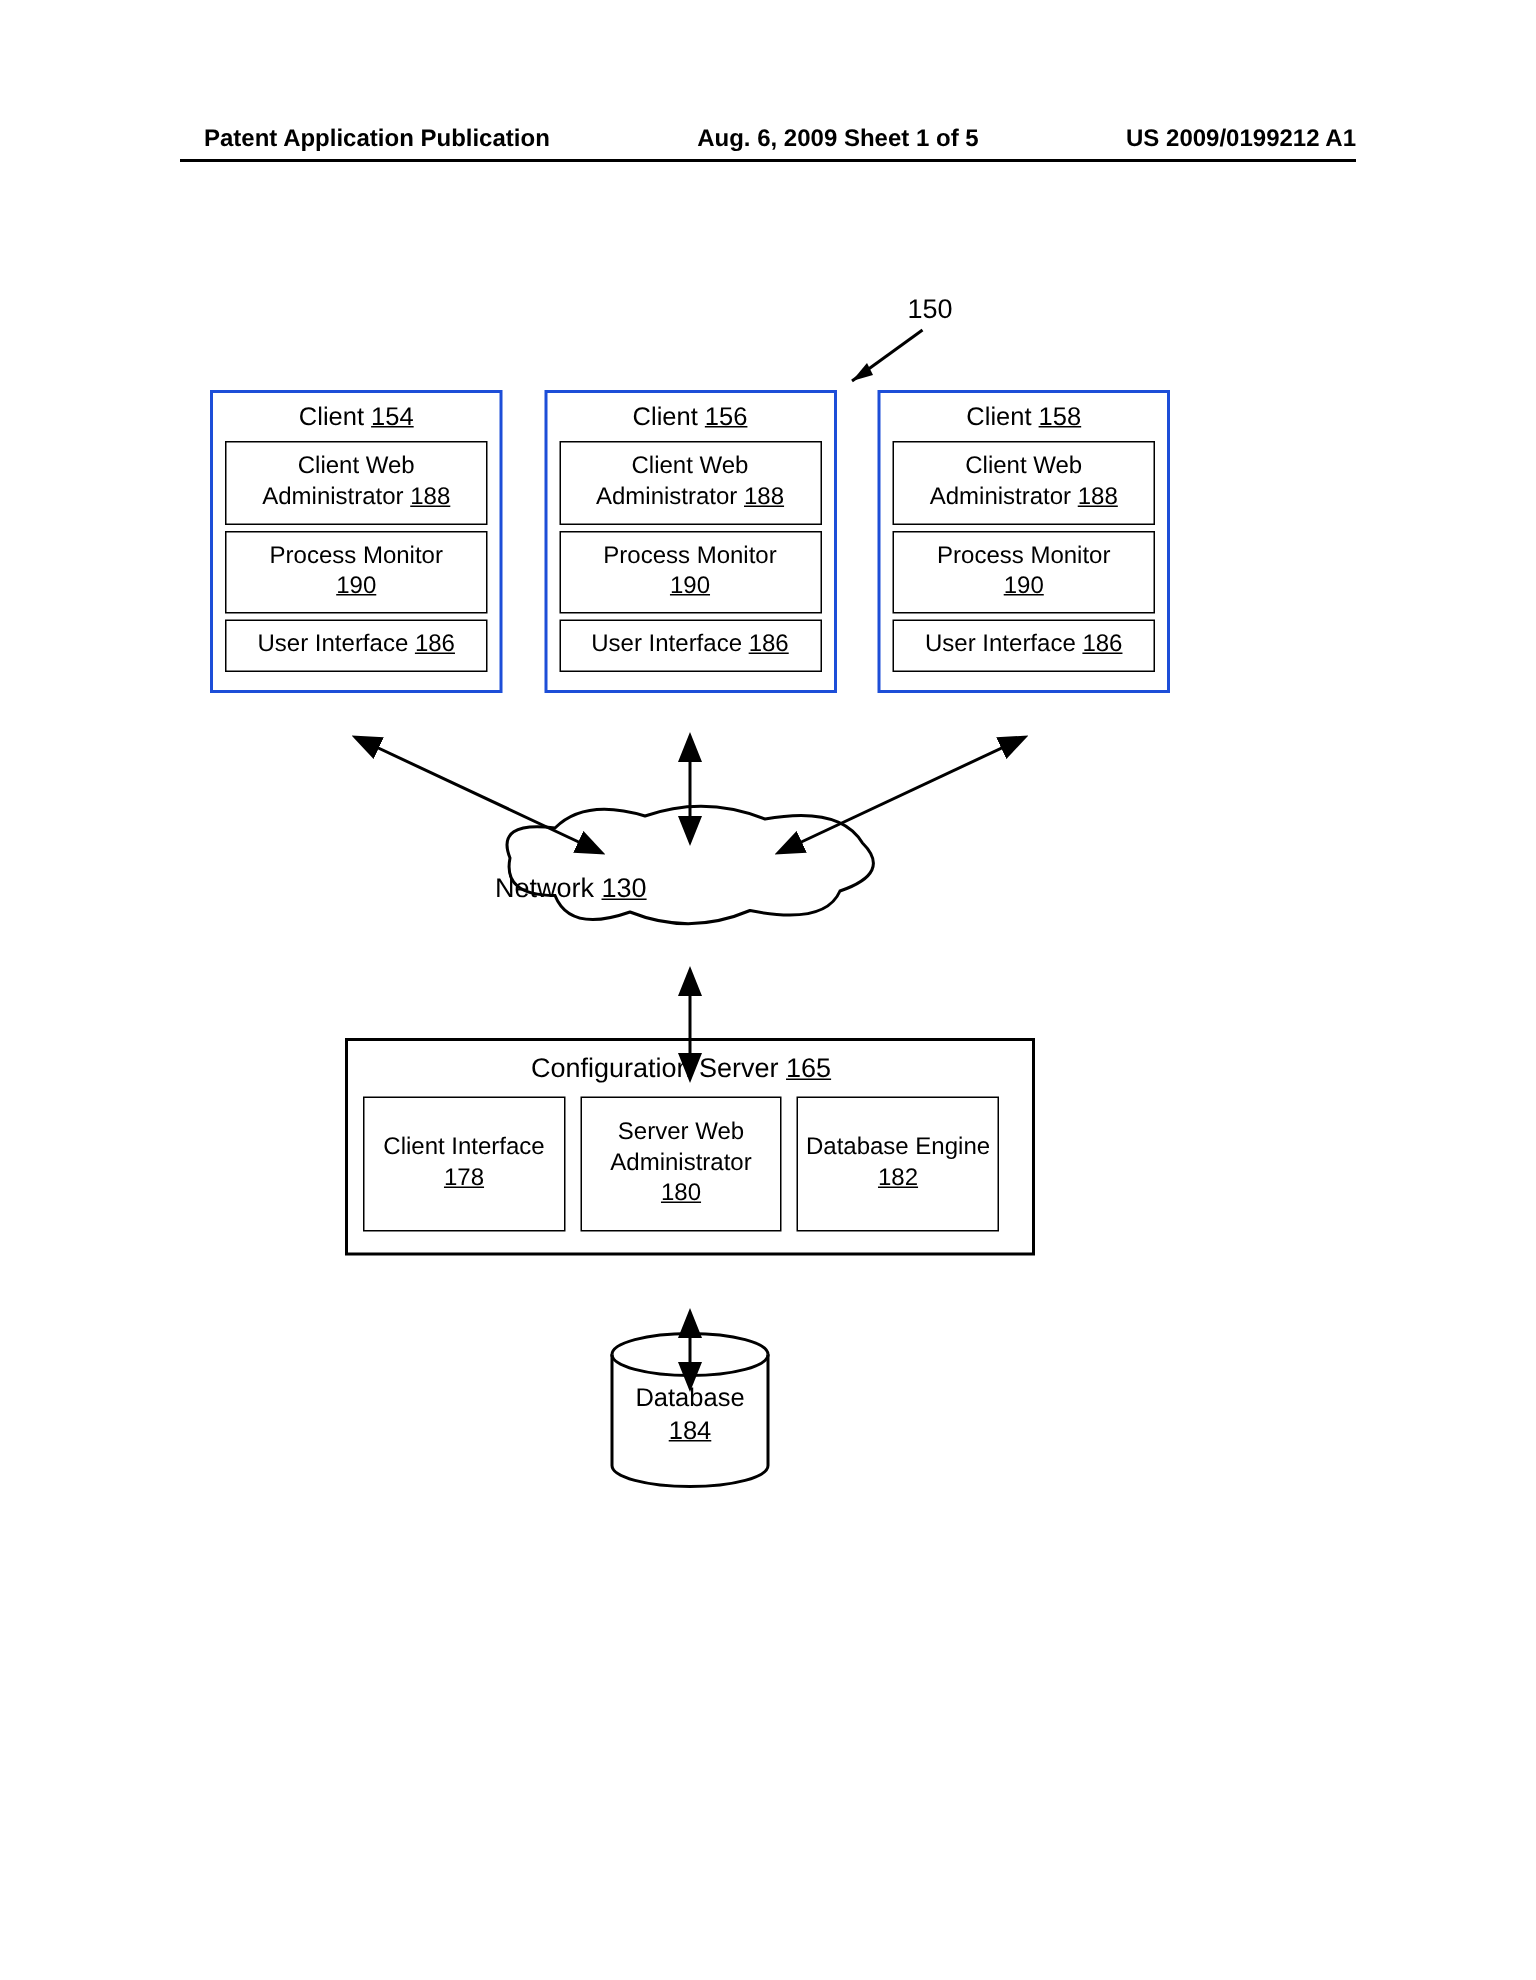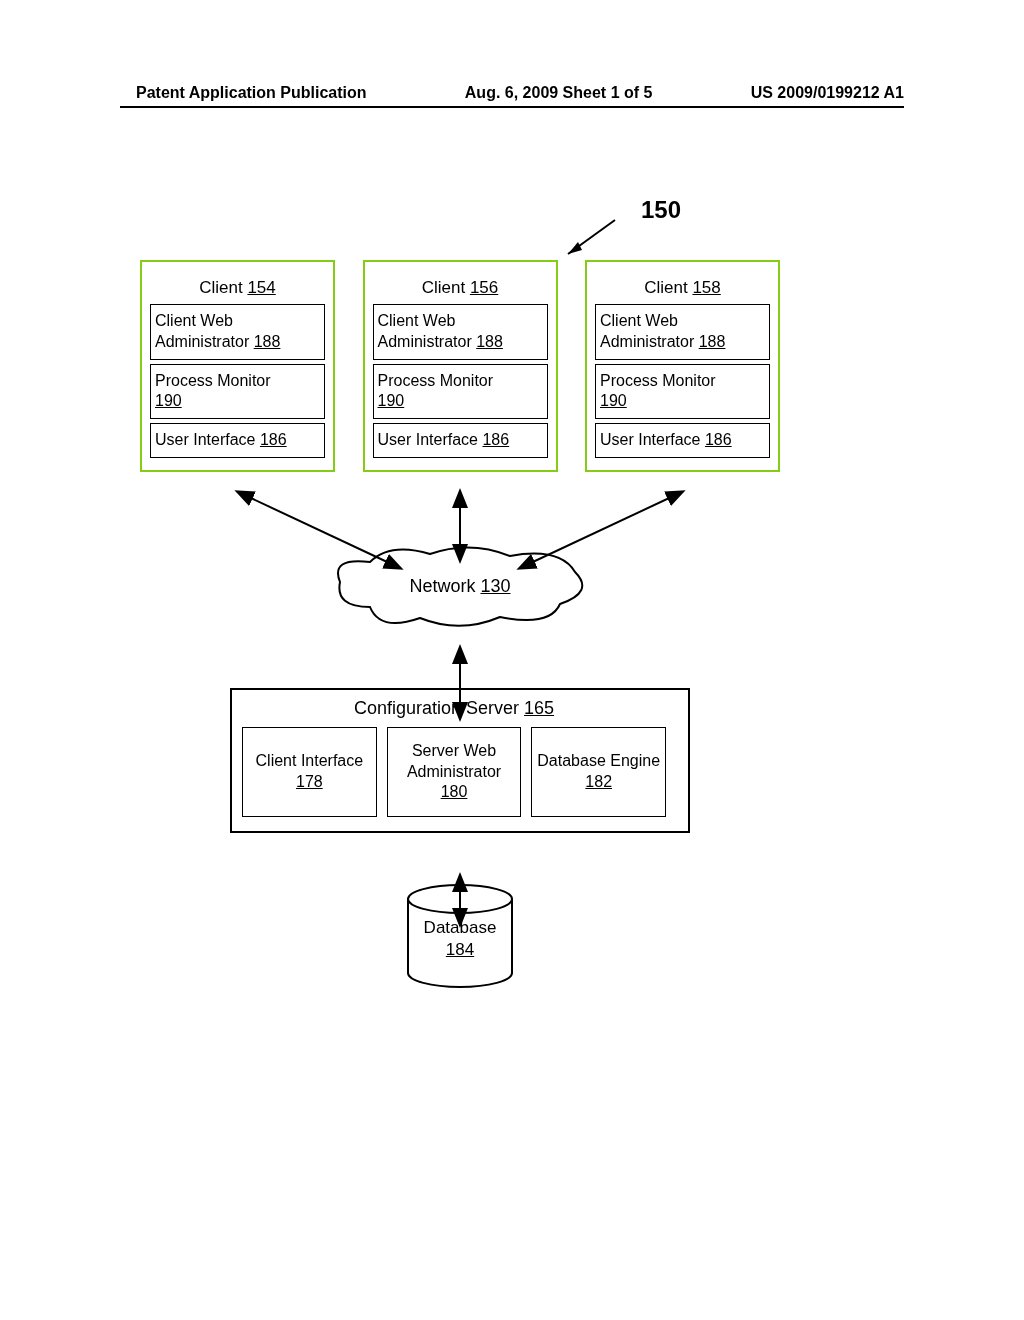--- a/index.html
+++ b/index.html
@@ -28,82 +28,81 @@
     position: absolute;
     top: 106px;
     left: 120px;
     right: 120px;
     height: 2px;
     background: #000;
   }
   .ref150 {
     position: absolute;
     top: 196px;
-    left: 641px;
-    font-size: 24px;
-    font-weight: bold;
+    left: 605px;
+    font-size: 18px;
   }
   .arrow150 {
     position: absolute;
     top: 218px;
     left: 560px;
     width: 60px;
     height: 40px;
   }
   .diagram {
     position: absolute;
     top: 260px;
     left: 140px;
     width: 640px;
   }
   .clients-row {
     display: flex;
     justify-content: space-between;
     gap: 20px;
   }
   .client-box {
-    border: 2px solid #84cc16;
+    border: 2px solid #1d4ed8;
     width: 195px;
-    padding: 16px 6px 8px 6px;
+    padding: 6px 6px 8px 6px;
     background: white;
   }
   .client-title {
     text-align: center;
     font-size: 17px;
     margin-bottom: 6px;
   }
   .sub-box {
     border: 1px solid #000;
     margin: 4px 2px;
     padding: 6px 4px;
+    text-align: center;
     font-size: 16px;
     line-height: 1.3;
   }
   .ref-under { text-decoration: underline; }
   .network-svg {
     display: block;
     margin: 0 auto;
   }
   .cloud-wrap {
     position: relative;
     width: 260px;
     height: 90px;
     margin: 70px auto 0 auto;
   }
   .cloud-label {
     position: absolute;
-    top: 34px;
+    top: 50px;
     width: 100%;
-    text-align: center;
     font-size: 18px;
   }
   .server-box {
     border: 2px solid #000;
     width: 460px;
-    margin: 56px auto 0 auto;
+    margin: 70px auto 0 auto;
     padding: 8px 22px 14px 10px;
   }
   .server-title {
     text-align: center;
     font-size: 18px;
     margin-bottom: 8px;
   }
   .server-row {
     display: flex;
     justify-content: space-between;

